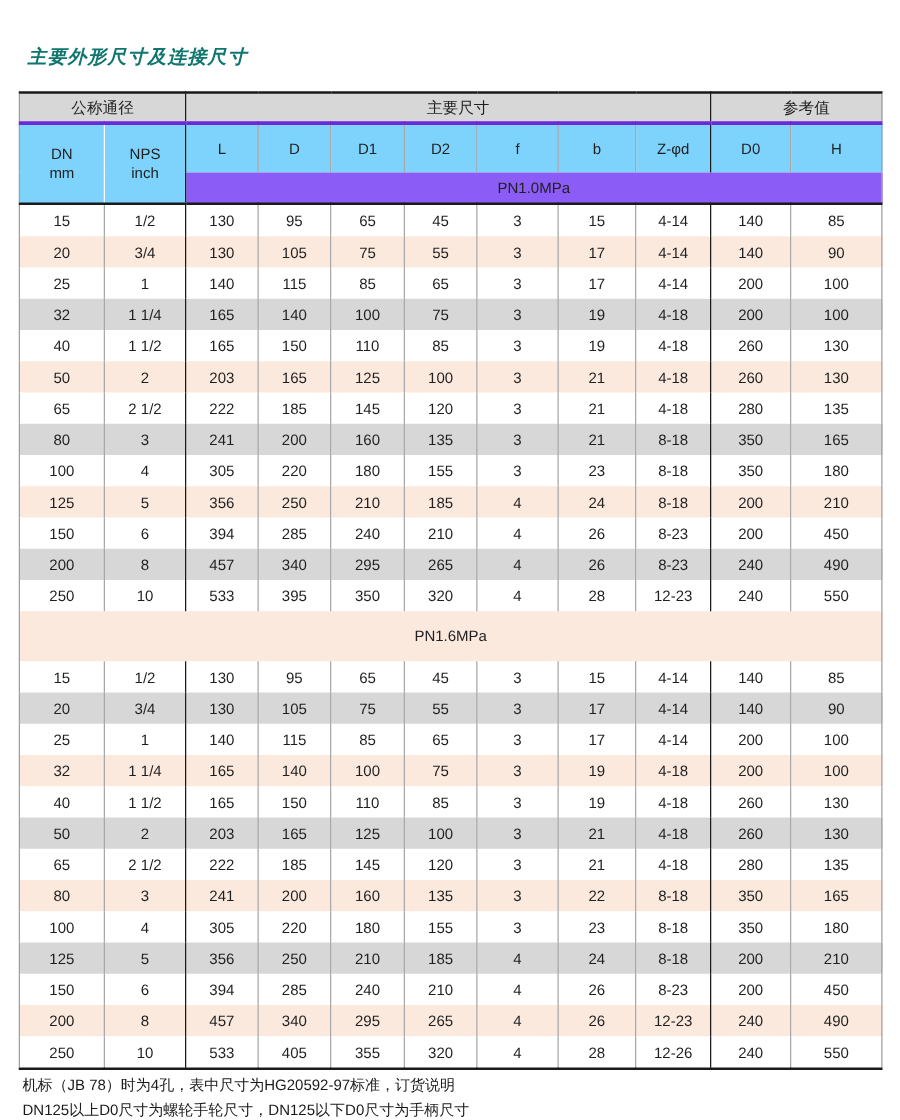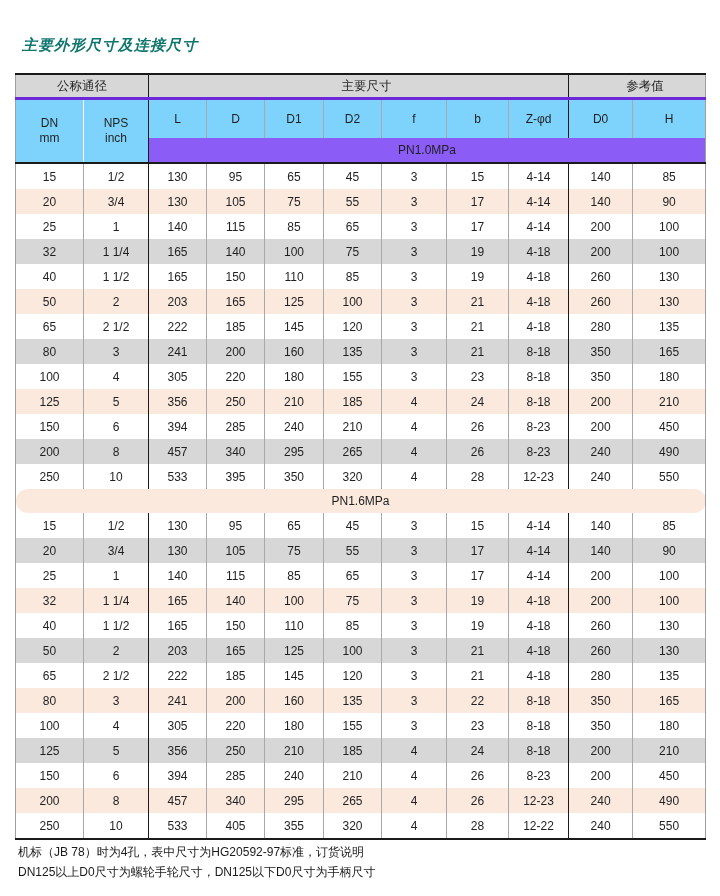--- a/index.html
+++ b/index.html
@@ -46,21 +46,21 @@
     border-left:1px solid #1a1a1a;
     border-bottom:2px solid #1a1a1a;
   }
   
   tbody td{height:25px;background:transparent;}
   tbody tr.data-row td + td{border-left:1px solid #a8a8a8;}
   tbody tr.data-row td:nth-child(3),
   tbody tr.data-row td:nth-child(10){border-left:1px solid #1a1a1a;}
   tbody tr.bg-peach{background:#fbe9de;}
   tbody tr.bg-gray{background:#d7d7d7;}
-  tbody tr.band-full td{background:#fbe9de;height:24px;border-radius:12px;}
+  tbody tr.band-full td{background:#fbe9de;height:40px;}
   
   .footnote{
     margin:4px 0 0 16px;font-size:12px;line-height:17.5px;color:#1a1a1a;
   }
   .footnote p{margin:2px;}
 </style>
 </head>
 <body>
 
 <div class="page">
@@ -442,21 +442,21 @@
         </tr>
         <tr class="data-row">
           <td>250</td>
           <td>10</td>
           <td>533</td>
           <td>405</td>
           <td>355</td>
           <td>320</td>
           <td>4</td>
           <td>28</td>
-          <td>12-22</td>
+          <td>12-26</td>
           <td>240</td>
           <td>550</td>
         </tr>
       </tbody>
   </table>
 
   <div class="footnote">
     <p>机标（JB 78）时为4孔，表中尺寸为HG20592-97标准，订货说明</p>
     <p>DN125以上D0尺寸为螺轮手轮尺寸，DN125以下D0尺寸为手柄尺寸</p>
   </div>

